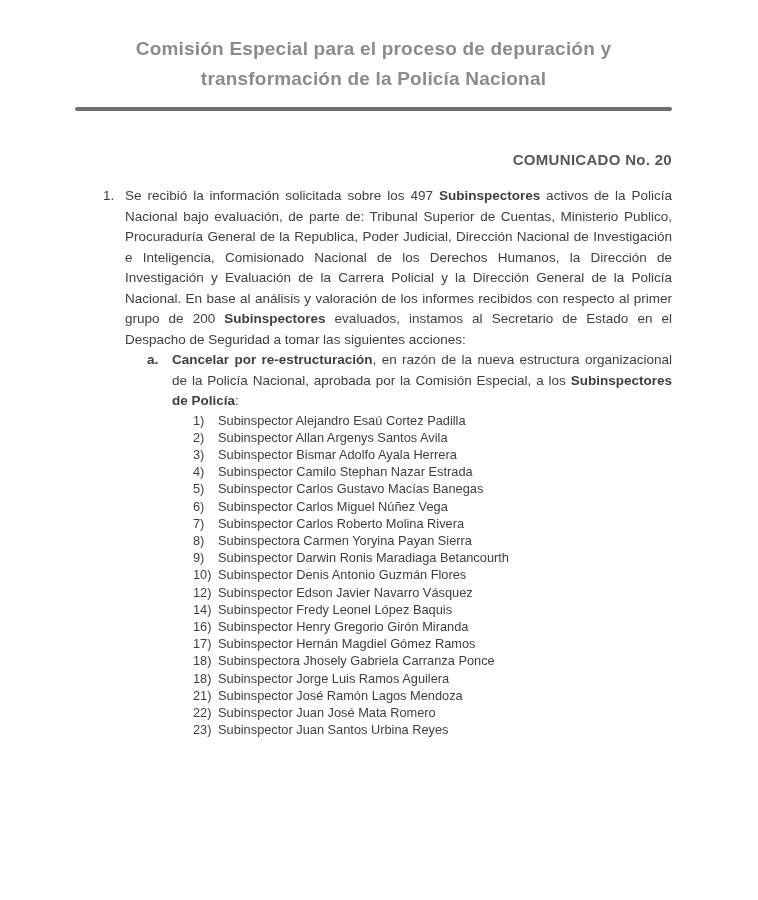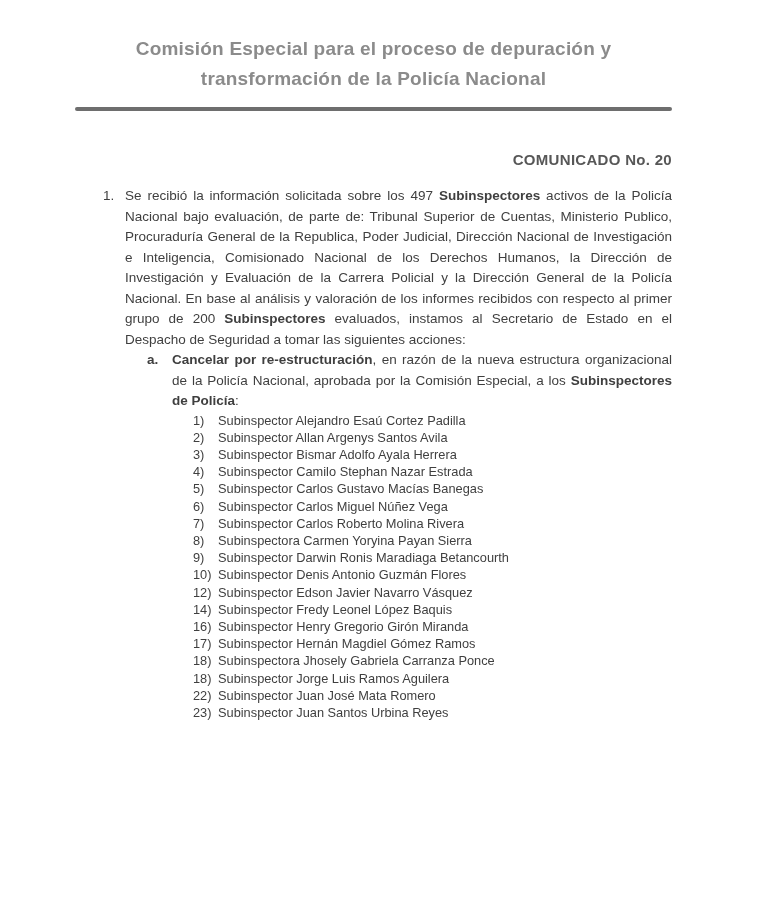--- a/index.html
+++ b/index.html
@@ -168,20 +168,24 @@
         <span class="onum">18)</span>
         <span class="oname">Subinspectora Jhosely Gabriela Carranza Ponce</span>
       </div>
 
       <div class="officer-row">
         <span class="onum">18)</span>
         <span class="oname">Subinspector Jorge Luis Ramos Aguilera</span>
       </div>
 
 
+      <div class="officer-row">
+        <span class="onum">21)</span>
+        <span class="oname">Subinspector José Ramón Lagos Mendoza</span>
+      </div>
 
       <div class="officer-row">
         <span class="onum">22)</span>
         <span class="oname">Subinspector Juan José Mata Romero</span>
       </div>
 
       <div class="officer-row">
         <span class="onum">23)</span>
         <span class="oname">Subinspector Juan Santos Urbina Reyes</span>
       </div>

